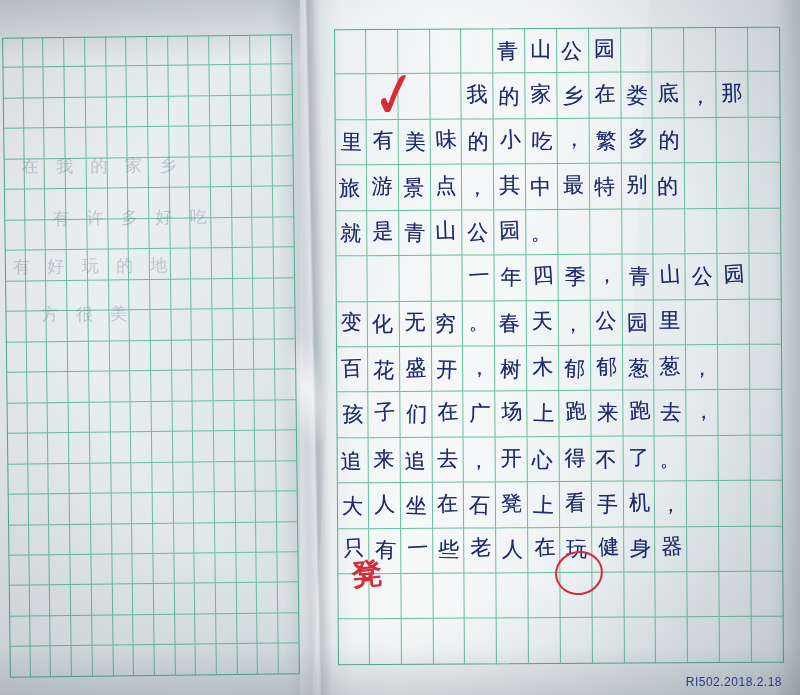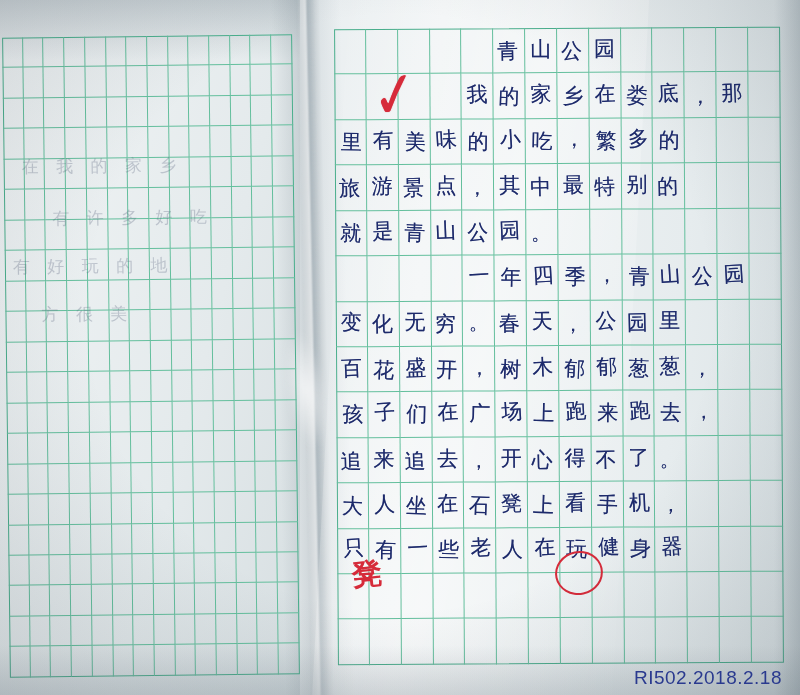--- a/index.html
+++ b/index.html
@@ -179,21 +179,21 @@
     border-radius: 50%;
     transform: rotate(-12deg);
   }
 
   
   .footer-stamp {
     position: absolute;
     right: 18px;
     bottom: 6px;
     color: #2a3a8f;
-    font-size: 19px;
+    font-size: 12px;
     font-family: "Liberation Sans", sans-serif;
     letter-spacing: 0.5px;
   }
 
   
   .vignette {
     position: absolute; inset: 0;
     background: radial-gradient(ellipse at 50% 45%, rgba(0,0,0,0) 55%, rgba(40,55,65,0.18) 100%);
     pointer-events: none;
   }

